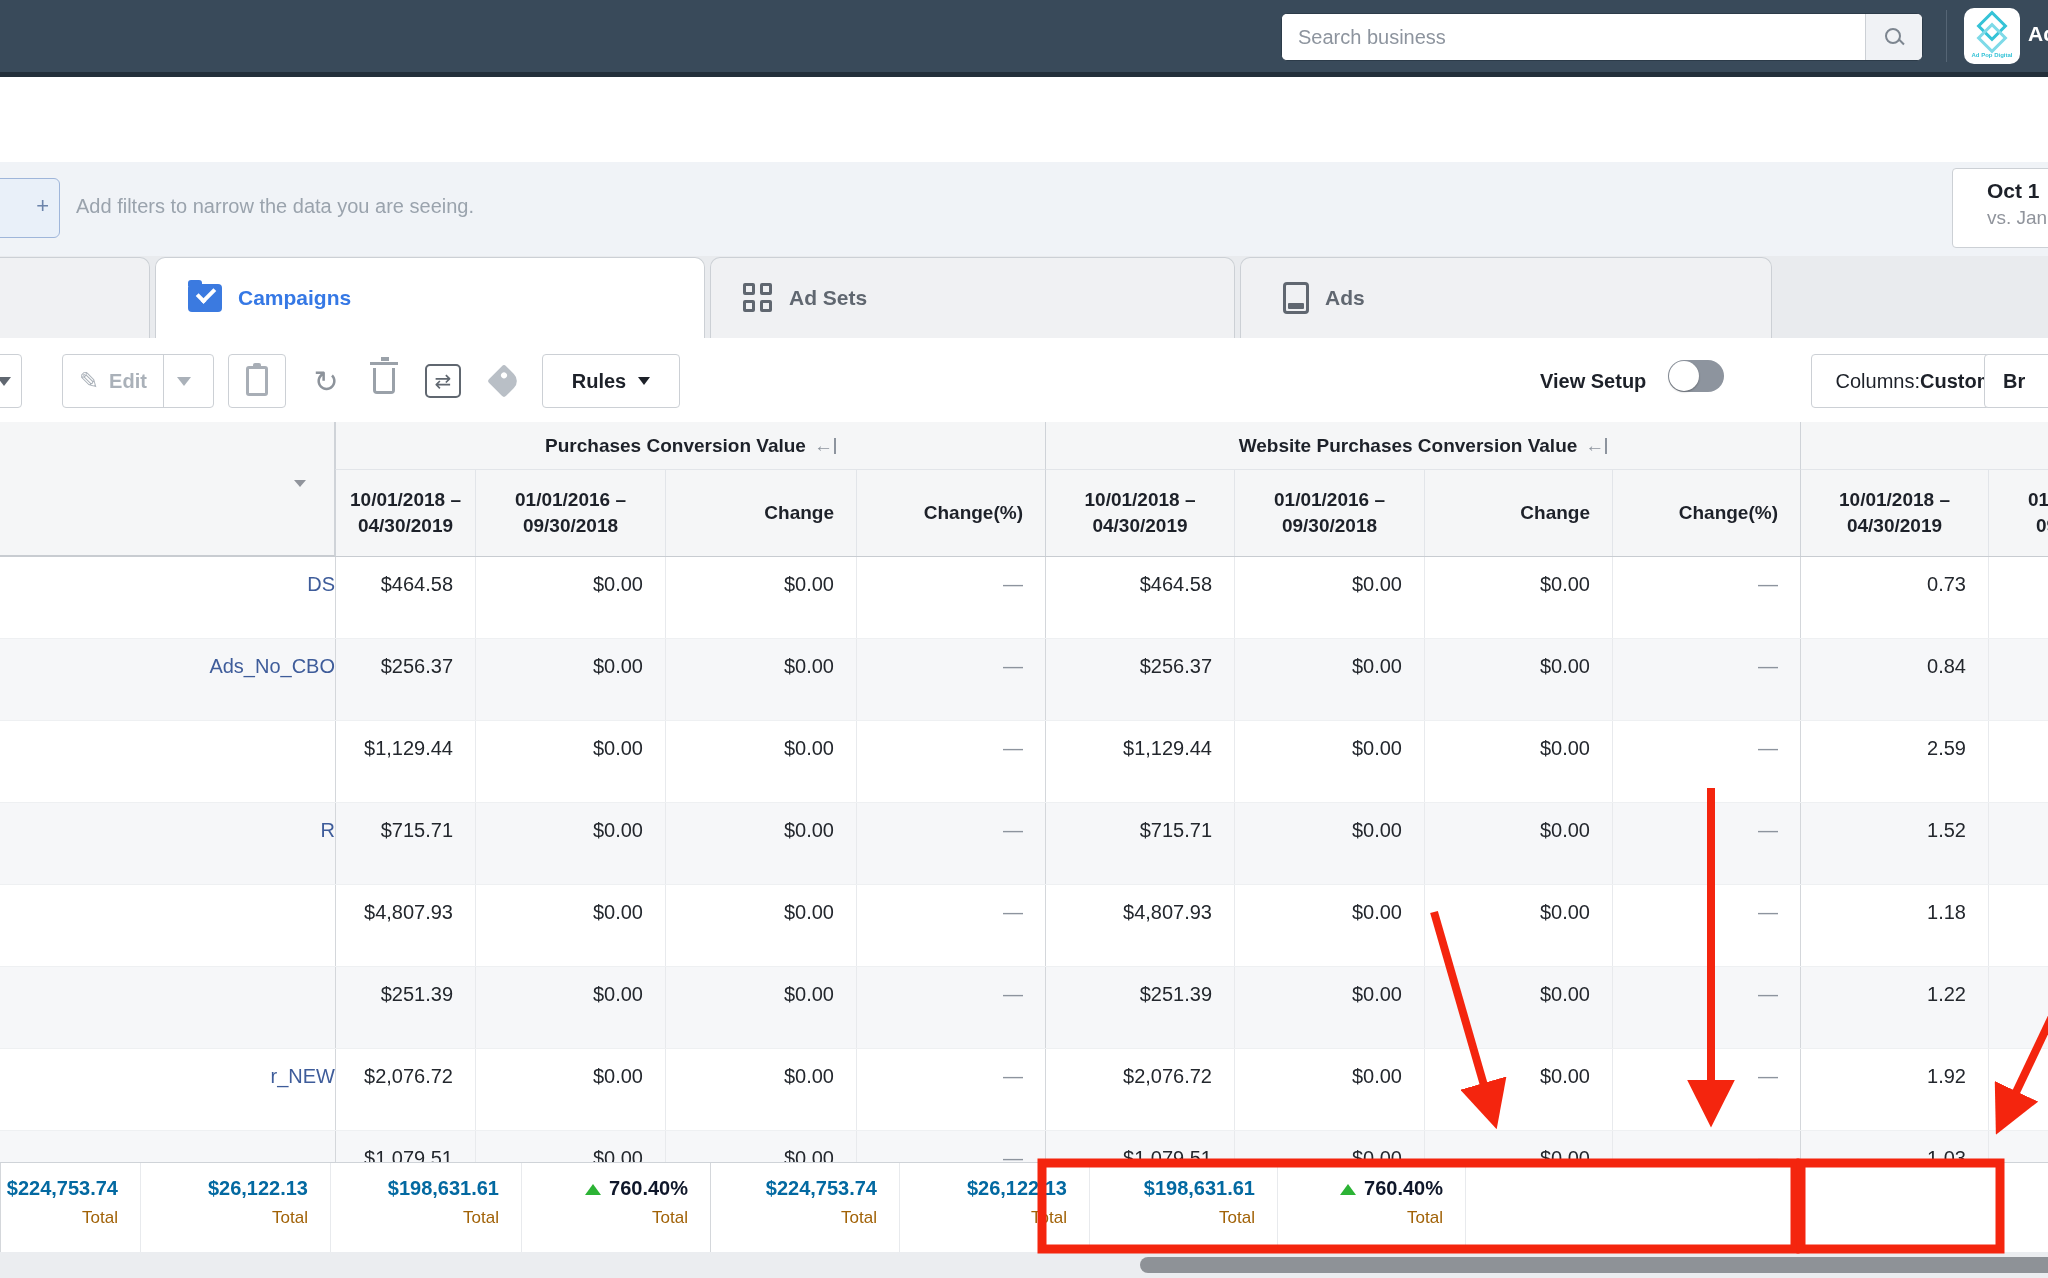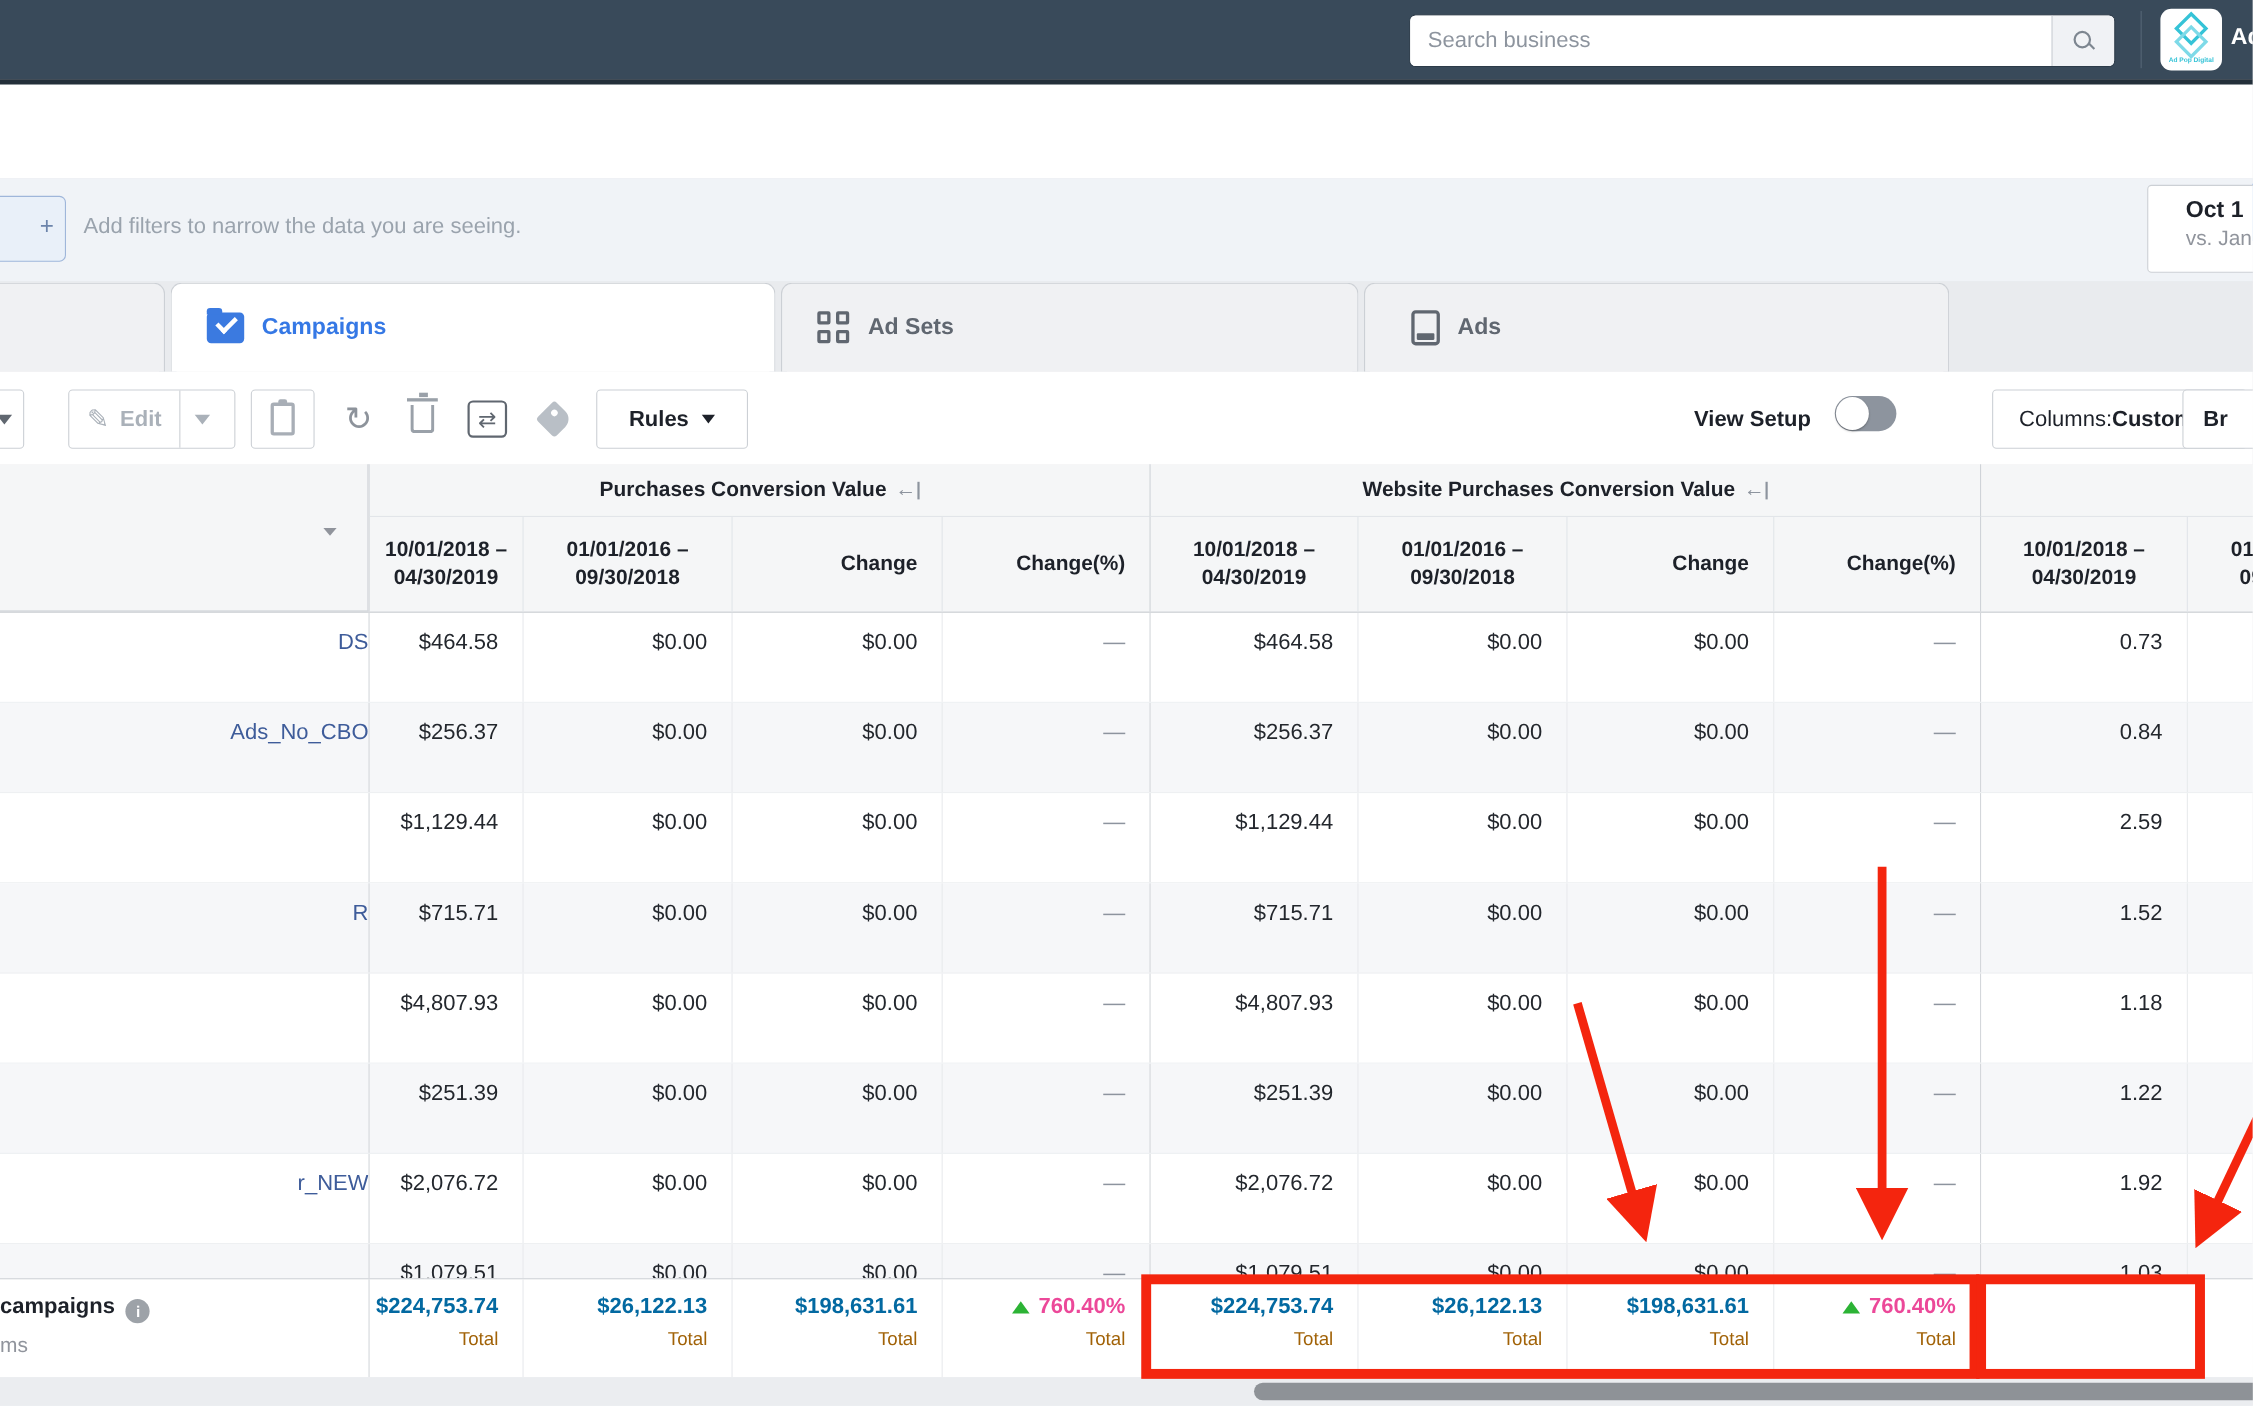--- a/index.html
+++ b/index.html
@@ -132,21 +132,21 @@
   .dcell{border-left:1px solid #e8eaed;font-size:20px;text-align:right;padding:16px 22px 0 0;color:#23272d;}
   .dcell.gsep{border-left:1px solid #d4d7db;}
   .dcell.dash{color:#8d949e;}
   .name-cell{border-left:none;text-align:right;padding:16px 0 0 0;color:#3e5c9a;font-size:20px;white-space:nowrap;}
   
   #totals{position:absolute;left:0;top:740px;width:2178px;height:90px;background:#fff;border-top:1px solid #cfd3d8;
           display:flex;box-sizing:border-box;}
   .tcell{border-left:1px solid #e8eaed;padding:14px 22px 0 0;text-align:right;}
   .tcell.gsep{border-left:1px solid #d4d7db;}
   .tval{font-size:20px;font-weight:bold;color:#0369a1;white-space:nowrap;}
-  .tval.pos{color:#ec4899;}
+  .tval.pos{color:#0f172a;}
   .tri-up{display:inline-block;width:0;height:0;border-left:8px solid transparent;border-right:8px solid transparent;
           border-bottom:11px solid #2cb335;margin-right:8px;}
   .tlabel{font-size:17px;color:#a16207;margin-top:8px;}
   #totals-name{border-left:none;text-align:left;padding:14px 0 0 0;}
   #totals-name .tname{font-size:20px;font-weight:bold;white-space:nowrap;}
   .info-icon{display:inline-flex;width:22px;height:22px;border-radius:50%;background:#9da2a8;color:#fff;
              font-size:14px;font-weight:bold;align-items:center;justify-content:center;margin-left:10px;
              vertical-align:-3px;font-style:normal;}
   #totals-name .tsub{font-size:19px;color:#90949c;margin-top:10px;}
 
@@ -429,24 +429,20 @@
         <div class="cell dcell dash" style="width: 189px;">—</div>
         <div class="cell dcell gsep" style="width: 189px;">$1,079.51</div>
         <div class="cell dcell" style="width: 190px;">$0.00</div>
         <div class="cell dcell" style="width: 188px;">$0.00</div>
         <div class="cell dcell dash" style="width: 188px;">—</div>
         <div class="cell dcell gsep" style="width: 188px;">1.03</div>
         <div class="cell dcell" style="width: 190px;"></div>
       </div>
     </div>
   <div id="totals">
-      <div class="cell tcell" id="totals-name" style="width: 335px;">
-        <div class="tname">campaigns<span class="info-icon">i</span></div>
-        <div class="tsub">ms</div>
-      </div>
       <div class="cell tcell gsep" style="width: 140px;">
         <div class="tval">$224,753.74</div>
         <div class="tlabel">Total</div>
       </div>
       <div class="cell tcell" style="width: 190px;">
         <div class="tval">$26,122.13</div>
         <div class="tlabel">Total</div>
       </div>
       <div class="cell tcell" style="width: 191px;">
         <div class="tval">$198,631.61</div>

